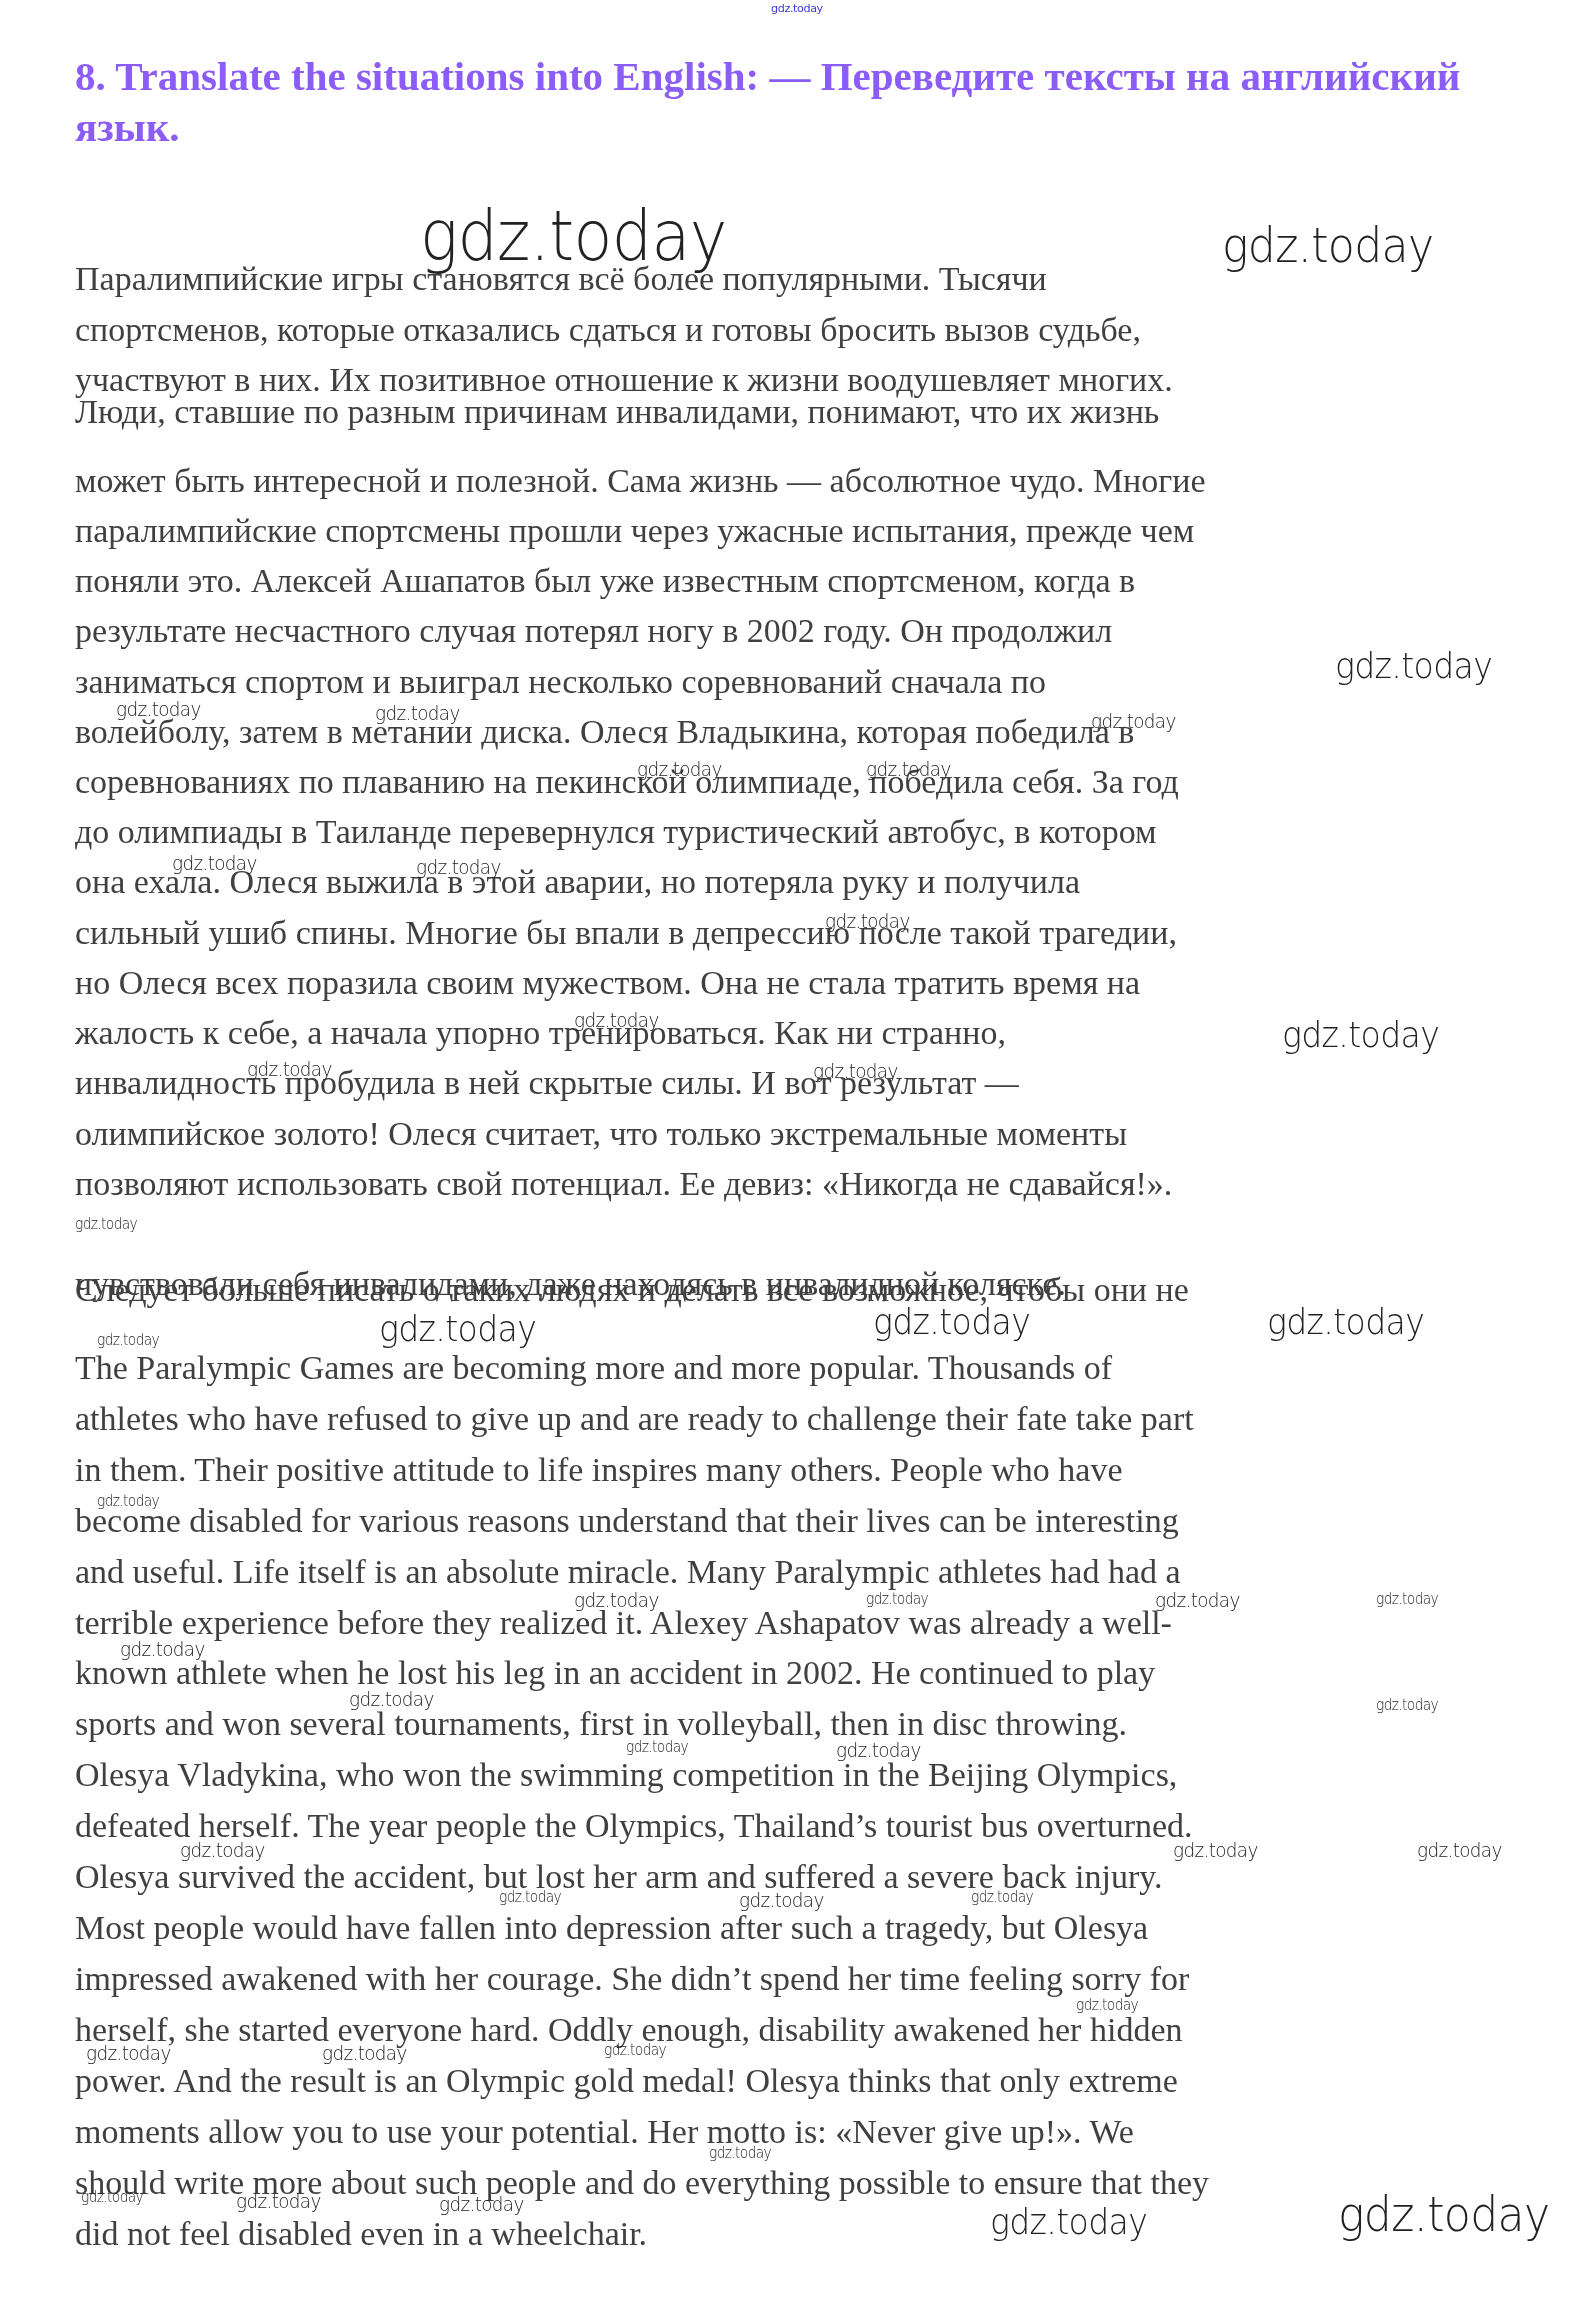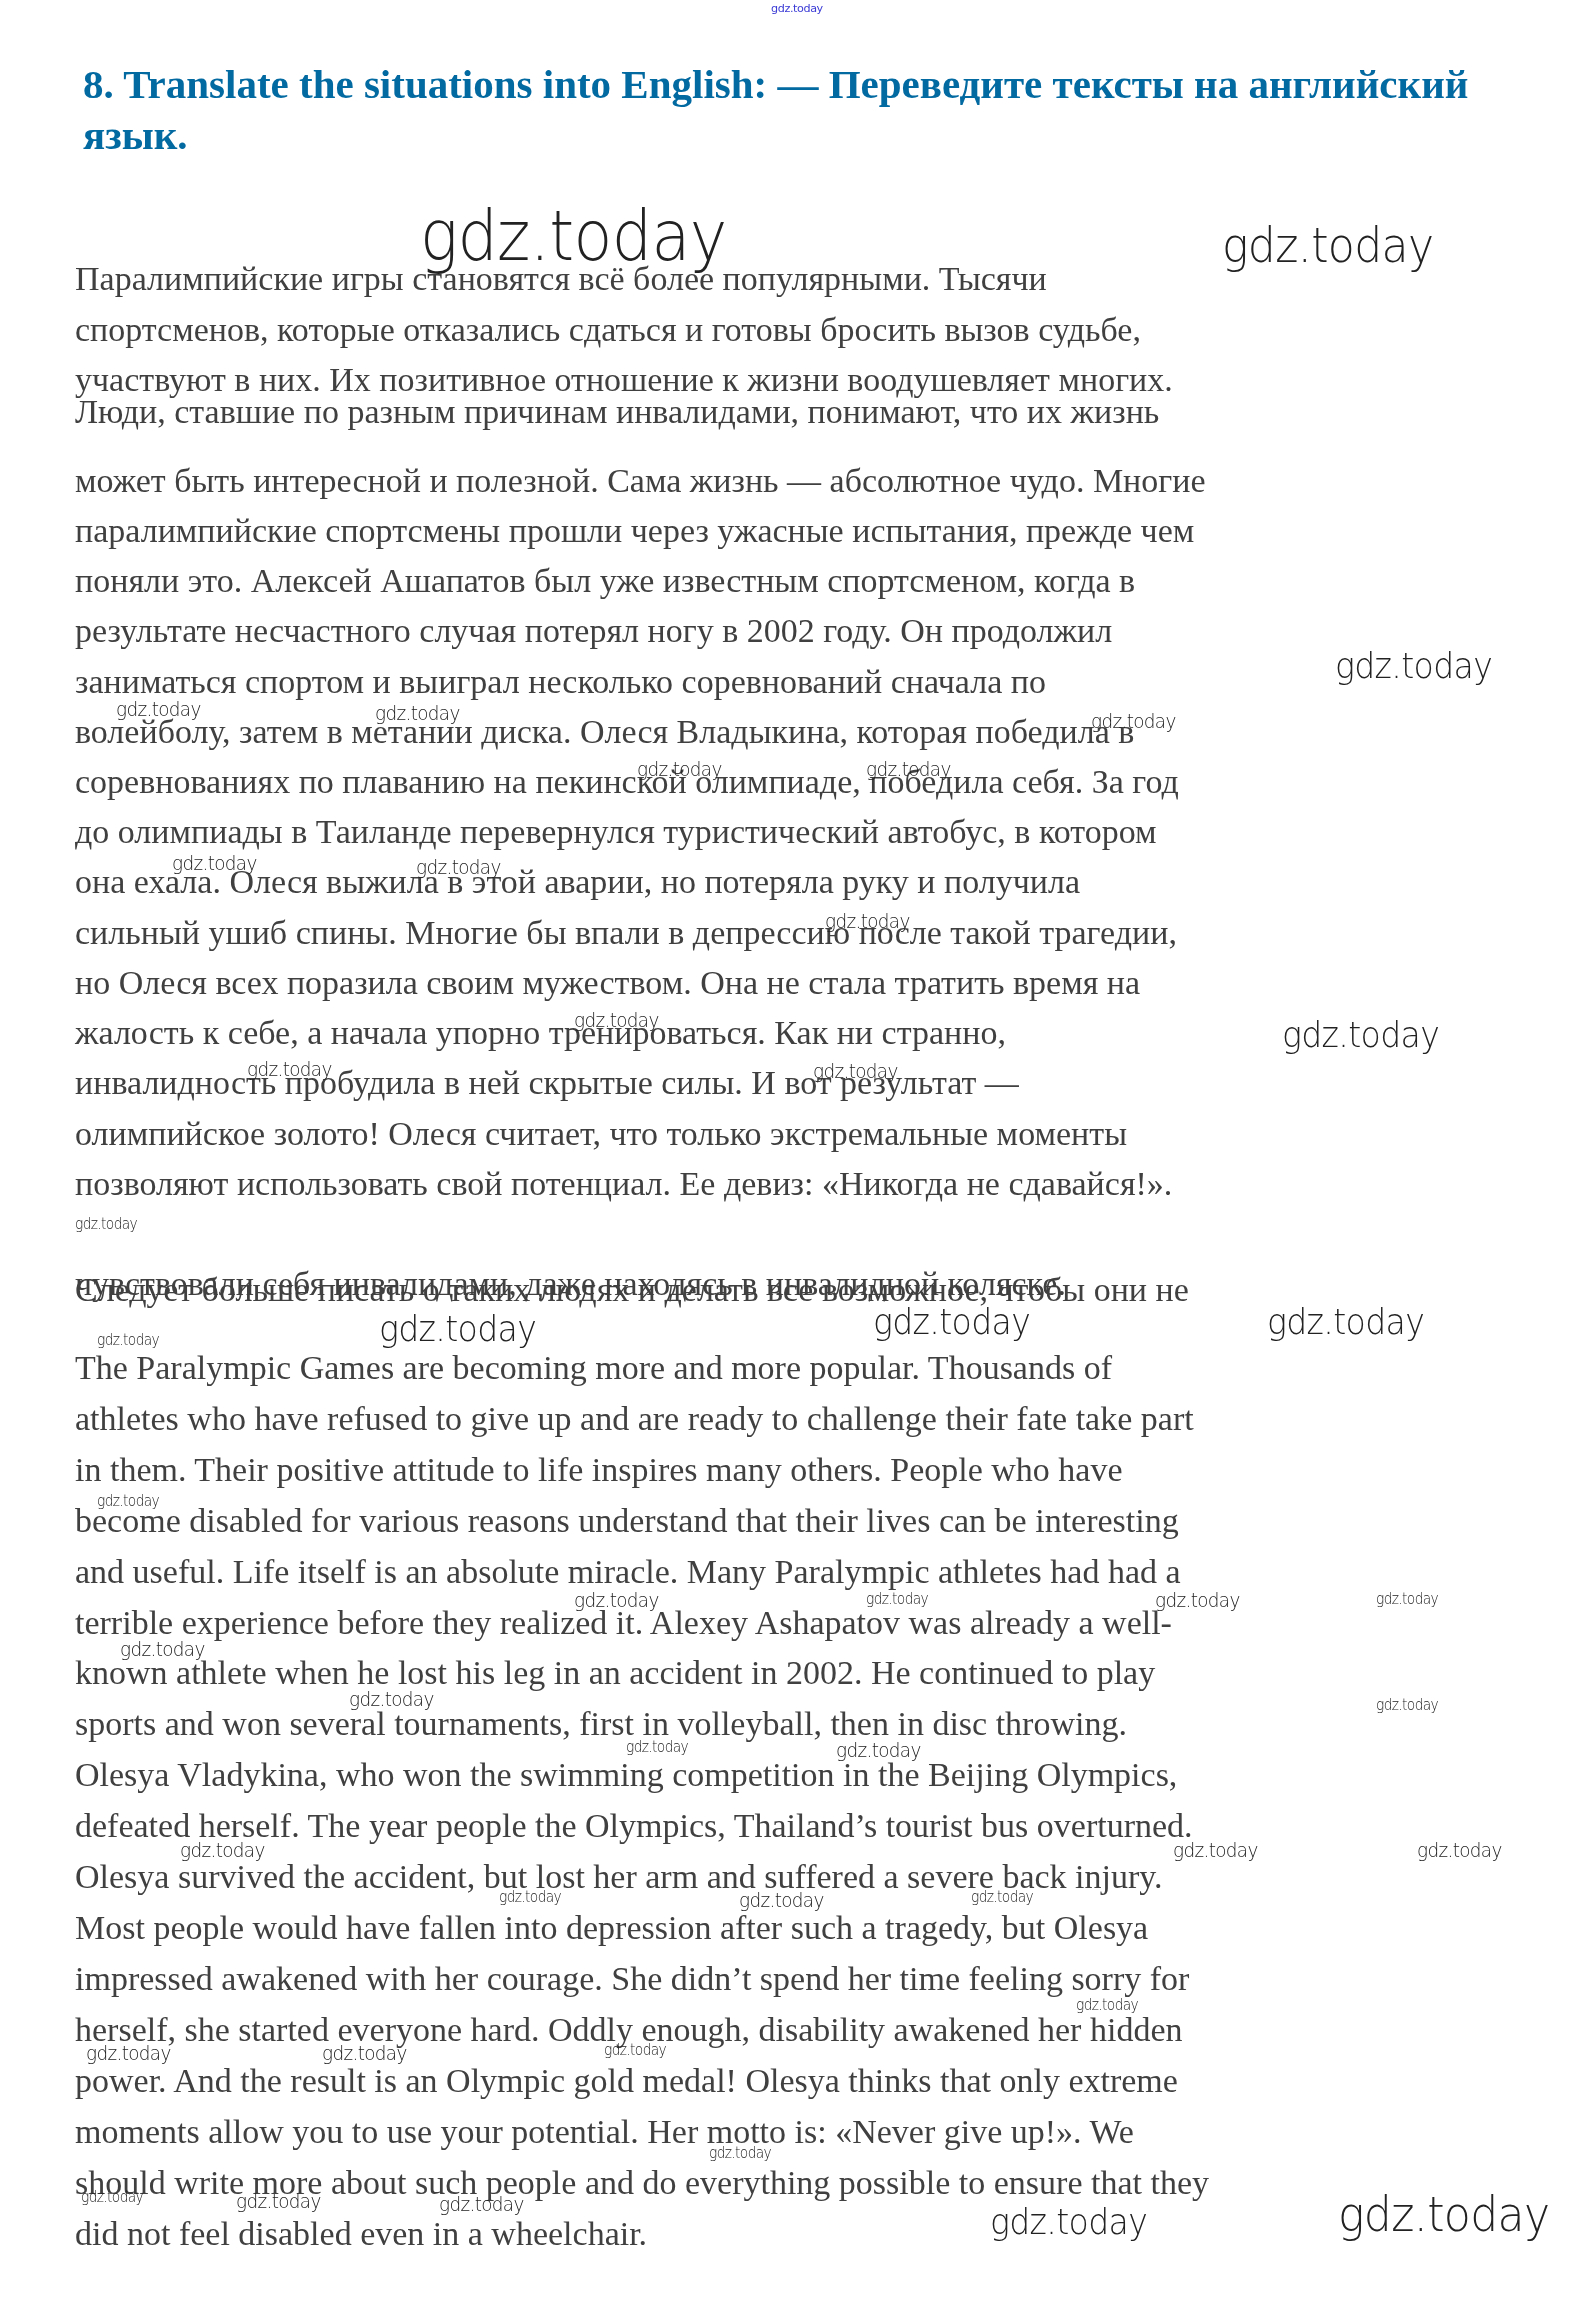--- a/index.html
+++ b/index.html
@@ -5,21 +5,21 @@
   html, body { margin: 0; padding: 0; background: #ffffff; }
   body { width: 1595px; height: 2307px; position: relative; overflow: hidden; }
   .page { position: absolute; left: 0; top: 0; width: 1595px; height: 2307px; }
   .top-mark {
     position: absolute; left: 771px; top: 1.5px; font-family: "DejaVu Sans", sans-serif;
     font-size: 11.2px; color: #3b3bd6; letter-spacing: -0.4px;
   }
   .heading {
     position: absolute; left: 75px; top: 51px; width: 1425px;
     font-family: "Liberation Serif", serif; font-weight: bold; font-size: 41px;
-    line-height: 51px; color: #0369a1; margin: 8px;
+    line-height: 51px; color: #8b5cf6; margin: 0;
   }
   .answer-label {
     position: absolute; left: 75px; top: 178px;
     font-family: "Liberation Serif", serif; font-size: 40px; color: #333333;
   }
   .line {
     position: absolute; left: 75px; white-space: nowrap;
     font-family: "Liberation Serif", serif; font-size: 34px; line-height: 48px;
     color: #404040;
   }

